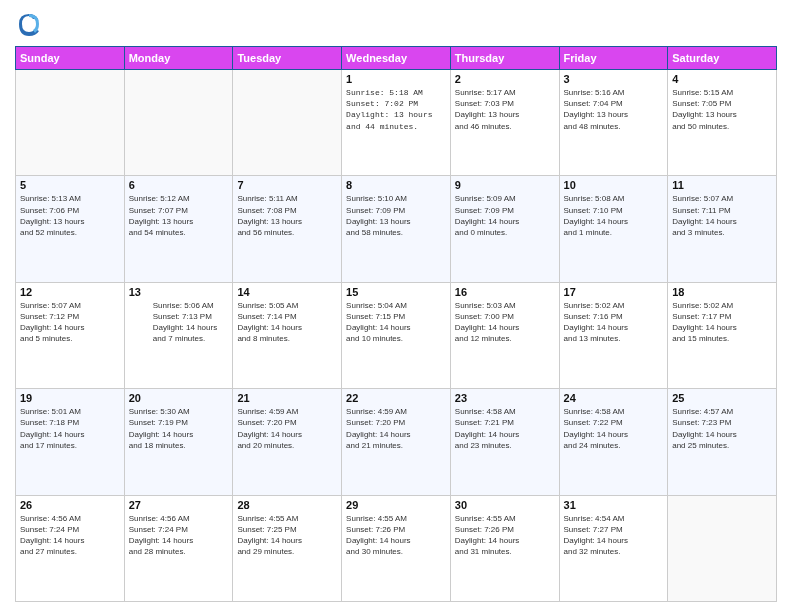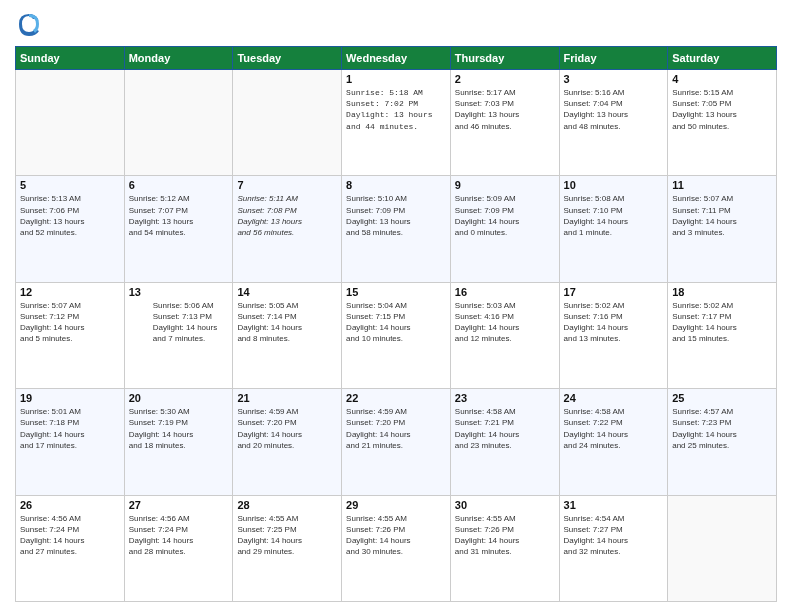--- a/index.html
+++ b/index.html
@@ -54,21 +54,21 @@
       color: #333;
     }
     .calendar {
       flex: 1;
       border: 1px solid #ccc;
       border-collapse: collapse;
       width: 100%;
       table-layout: fixed;
     }
     .calendar th {
-      background: #15803d;
+      background: #d946ef;
       color: #fff;
       font-size: 11px;
       font-weight: bold;
       padding: 5px 4px;
       text-align: left;
       border: 1px solid #1a5a9a;
     }
     .calendar td {
       border: 1px solid #ccc;
       vertical-align: top;
@@ -177,21 +177,21 @@
           </td>
           <td>
             <div class="day-num">6</div>
             <div class="day-info" style="white-space: pre-line;">Sunrise: 5:12 AM
 Sunset: 7:07 PM
 Daylight: 13 hours
 and 54 minutes.</div>
           </td>
           <td>
             <div class="day-num">7</div>
-            <div class="day-info" style="white-space: pre-line; font-style: italic;">Sunrise: 5:11 AM
+            <div class="day-info" style="white-space: pre-line;">Sunrise: 5:11 AM
 Sunset: 7:08 PM
 Daylight: 13 hours
 and 56 minutes.</div>
           </td>
           <td>
             <div class="day-num">8</div>
             <div class="day-info" style="white-space: pre-line;">Sunrise: 5:10 AM
 Sunset: 7:09 PM
 Daylight: 13 hours
 and 58 minutes.</div>
@@ -243,21 +243,21 @@
           <td>
             <div class="day-num">15</div>
             <div class="day-info" style="white-space: pre-line;">Sunrise: 5:04 AM
 Sunset: 7:15 PM
 Daylight: 14 hours
 and 10 minutes.</div>
           </td>
           <td>
             <div class="day-num">16</div>
             <div class="day-info" style="white-space: pre-line;">Sunrise: 5:03 AM
-Sunset: 4:16 PM
+Sunset: 7:00 PM
 Daylight: 14 hours
 and 12 minutes.</div>
           </td>
           <td>
             <div class="day-num">17</div>
             <div class="day-info" style="white-space: pre-line;">Sunrise: 5:02 AM
 Sunset: 7:16 PM
 Daylight: 14 hours
 and 13 minutes.</div>
           </td>

